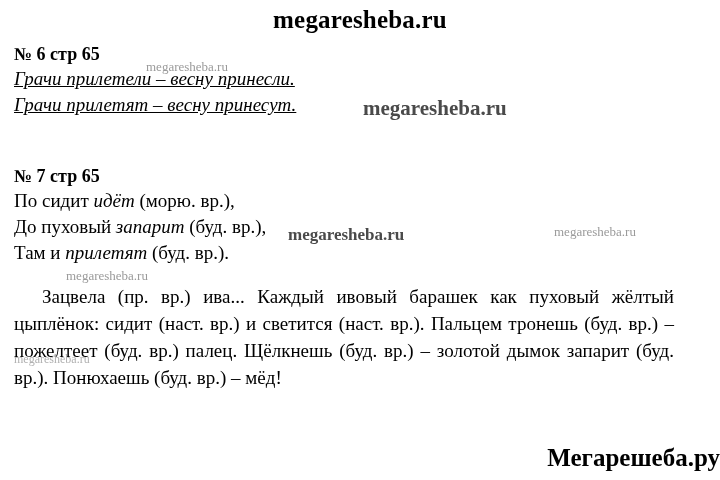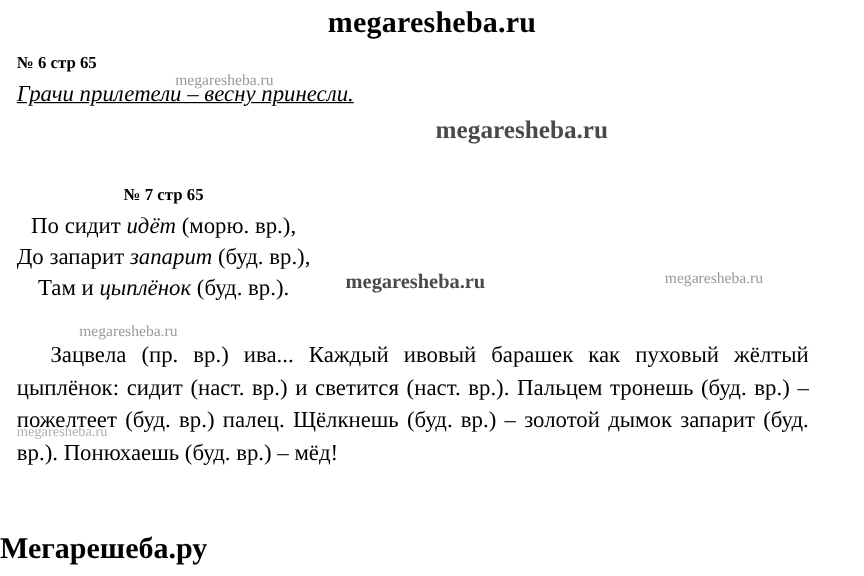--- a/index.html
+++ b/index.html
@@ -29,52 +29,52 @@
     font-family: "Liberation Serif", serif;
     font-weight: bold;
     font-size: 25px;
     letter-spacing: 0.2px;
   }
   .bottom-title {
     position: absolute;
     top: 444px;
     left: 0;
     width: 720px;
-    text-align: left;
+    text-align: right;
     font-family: "Liberation Serif", serif;
     font-weight: bold;
     font-size: 25px;
   }
   .content {
     position: absolute;
     left: 14px;
     top: 42px;
     width: 690px;
   }
   .ex-head {
     font-weight: bold;
-    font-size: 14px;
+    font-size: 18px;
     margin: 0;
     padding: 0;
     line-height: 24px;
   }
   .line {
     font-size: 19px;
     line-height: 26px;
     white-space: nowrap;
   }
   .italic {
     font-style: italic;
     text-decoration: underline;
   }
   .u-italic {
     font-style: italic;
   }
   .block6 { position: absolute; left: 0; top: 0; }
-  .block7 { position: absolute; left: 0; top: 110px; text-align: center; }
+  .block7 { position: absolute; left: 0; top: 122px; }
   .block8 { position: absolute; left: 0; top: 238px; width: 660px; }
   .para {
     font-size: 19px;
     line-height: 27px;
     text-align: justify;
     text-indent: 28px;
     margin-top: 3px;
   }
   .wm {
     position: absolute;
@@ -93,32 +93,33 @@
 
 <div class="page">
 
   <div class="top-title">megaresheba.ru</div>
 
   <div class="content">
 
     <div class="block6">
       <div class="ex-head">№ 6 стр 65</div>
       <div class="line italic">Грачи прилетели – весну принесли.</div>
+      <div class="line italic">Грачи прилетят – весну принесут.</div>
     </div>
 
     <div class="block7">
       <div class="ex-head">№ 7 стр 65</div>
       <div class="line">
         <span>По сидит </span><span class="u-italic">идёт</span><span> (морю. вр.),</span>
       </div>
       <div class="line">
-        <span>До запарит </span><span class="u-italic">запарит</span><span> (буд. вр.),</span>
+        <span>До пуховый </span><span class="u-italic">запарит</span><span> (буд. вр.),</span>
       </div>
       <div class="line">
-        <span>Там и </span><span class="u-italic">цыплёнок</span><span> (буд. вр.).</span>
+        <span>Там и </span><span class="u-italic">прилетят</span><span> (буд. вр.).</span>
       </div>
     </div>
 
     <div class="block8">
       <div class="para">Зацвела (пр. вр.) ива... Каждый ивовый барашек как пуховый жёлтый цыплёнок: сидит (наст. вр.) и светится (наст. вр.). Пальцем тронешь (буд. вр.) – пожелтеет (буд. вр.) палец. Щёлкнешь (буд. вр.) – золотой дымок запарит (буд. вр.). Понюхаешь (буд. вр.) – мёд!</div>
     </div>
 
   </div>
 
   <div class="wm wm-a" style="left:146px; top:59px;">megaresheba.ru</div>

